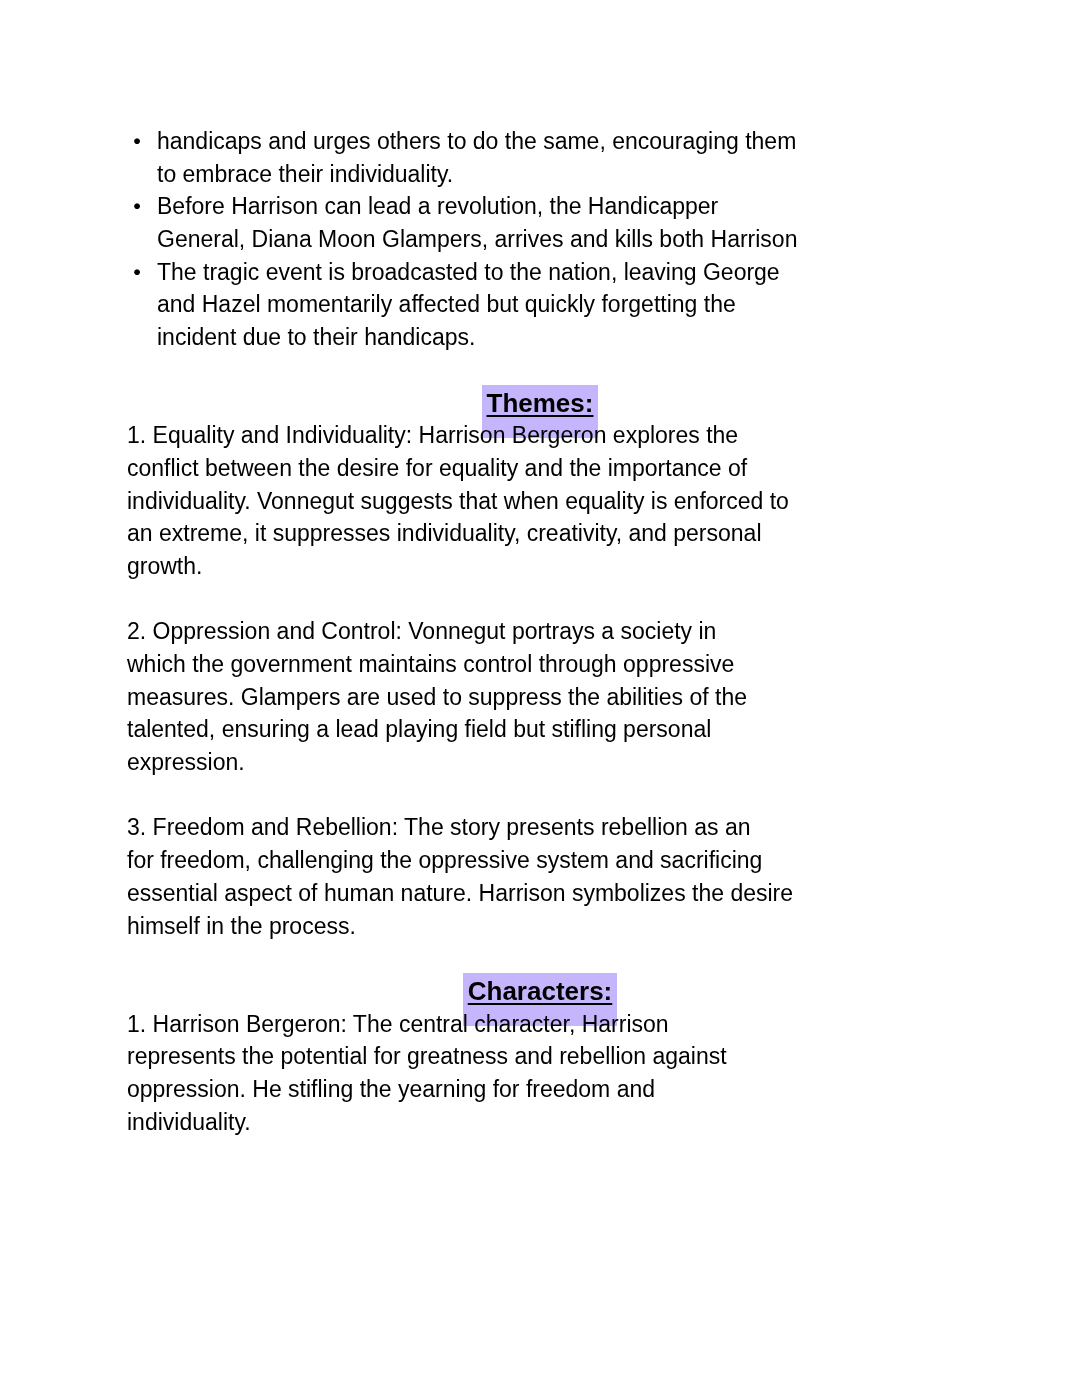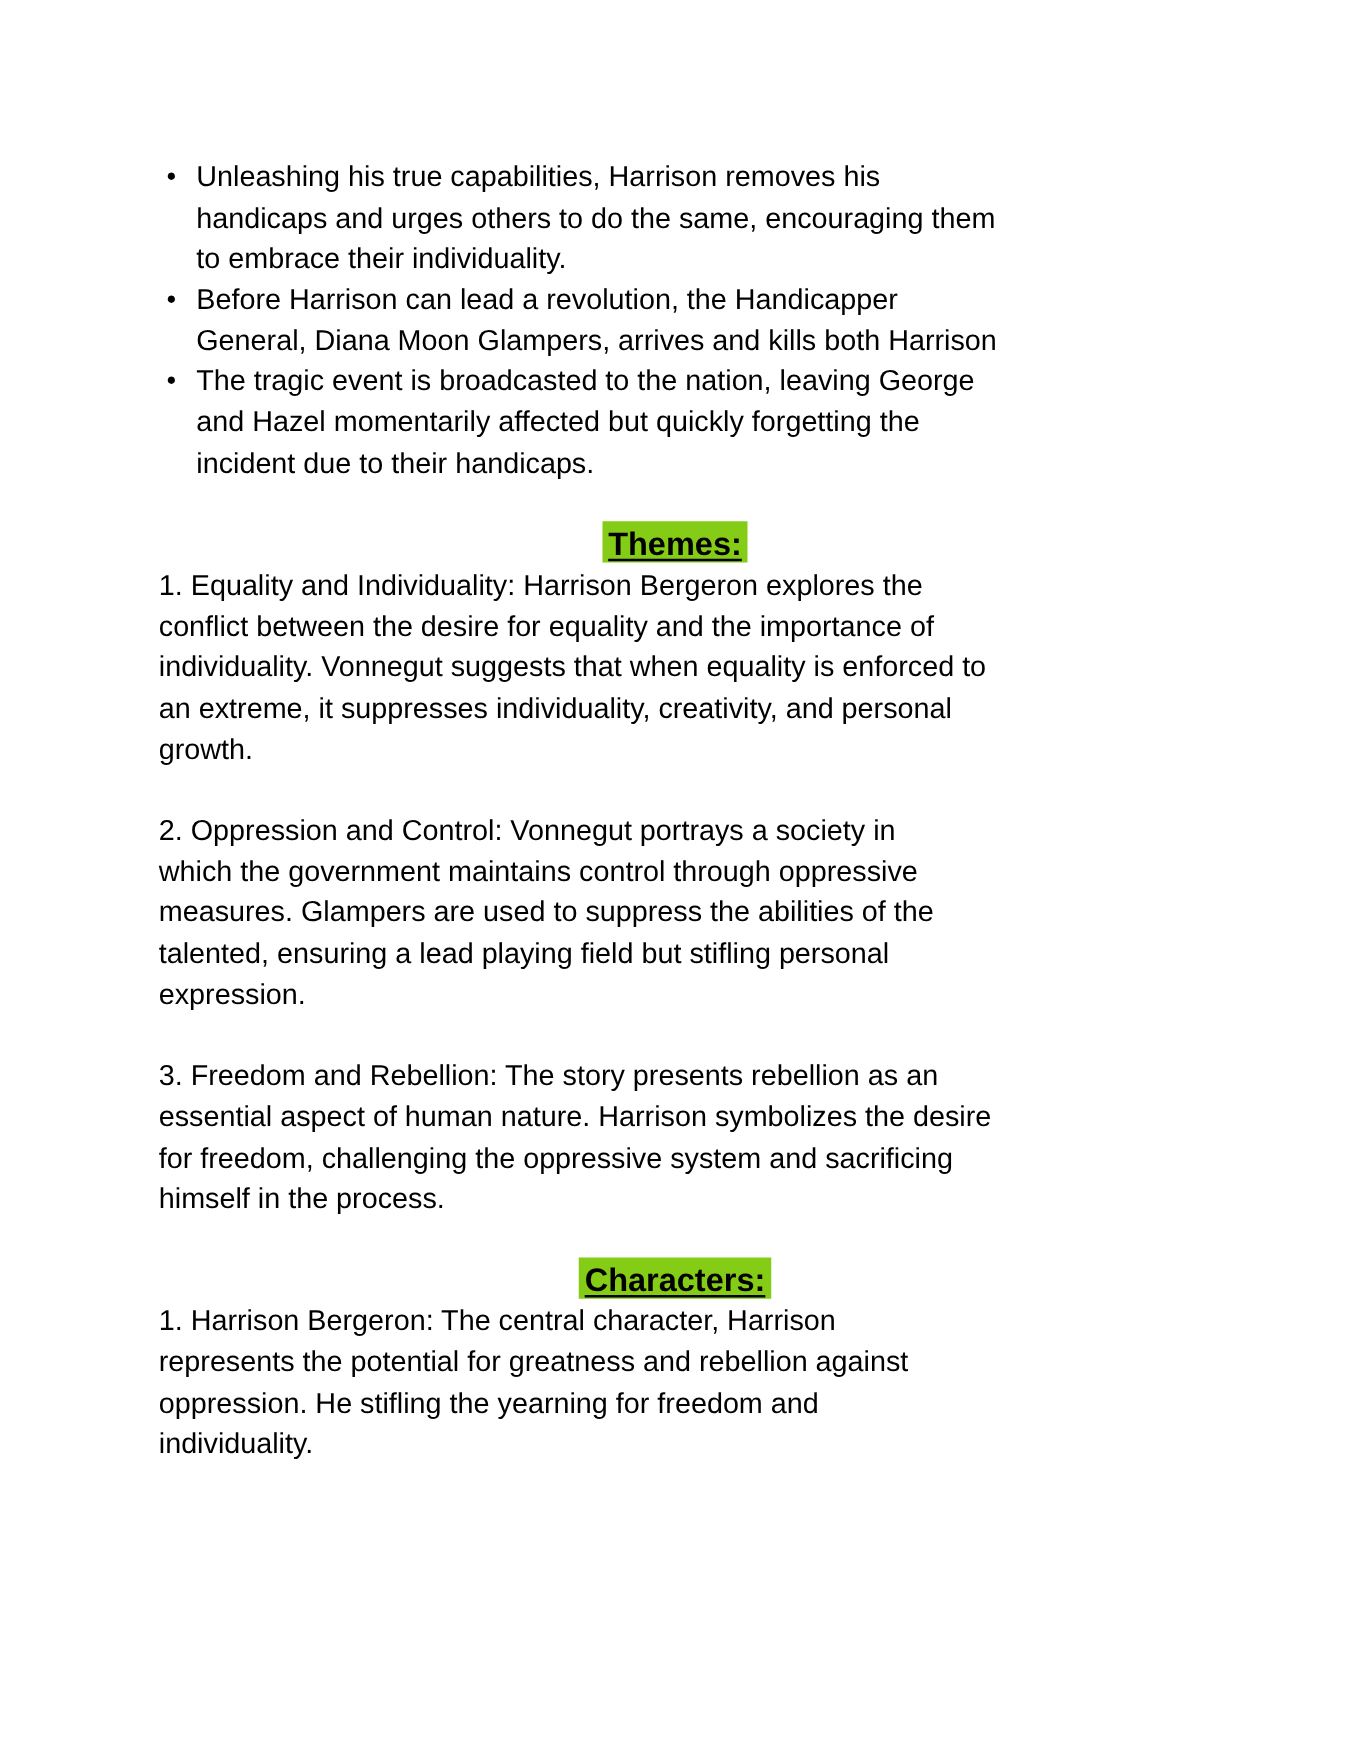--- a/index.html
+++ b/index.html
@@ -51,40 +51,39 @@
     text-align: center;
     height: 32.7px;
     line-height: 32.7px;
   }
   .heading-text {
     font-size: 26px;
     font-weight: bold;
     text-decoration: underline;
     text-decoration-thickness: 2px;
     text-underline-offset: 3px;
-    background: #84cc16;
-    padding: 3px 5px 0 5px;
+    background: #c4b5fd;
+    padding: 3px 5px 20px 5px;
   }
   .para .num {
     font-weight: normal;
   }
   .para b {
     font-weight: normal;
   }
 </style>
 </head>
 <body>
 
 <div class="doc-page">
   <div id="doc-content">
       <div class="bullet-list">
         <div class="bullet-item">
           <span class="bullet-glyph">●</span>
           <div class="bullet-text">
-            <div class="line">Unleashing his true capabilities, Harrison removes his</div>
             <div class="line">handicaps and urges others to do the same, encouraging them</div>
             <div class="line">to embrace their individuality.</div>
           </div>
         </div>
         <div class="bullet-item">
           <span class="bullet-glyph">●</span>
           <div class="bullet-text">
             <div class="line">Before Harrison can lead a revolution, the Handicapper</div>
             <div class="line">General, Diana Moon Glampers, arrives and kills both Harrison</div>
           </div>
@@ -111,22 +110,22 @@
       <div class="para">
         <div class="line"><span class="num">2. </span><b class="bold-lead">Oppression and Control</b><span class="rest">: Vonnegut portrays a society in</span></div>
         <div class="line">which the government maintains control through oppressive</div>
         <div class="line">measures. Glampers are used to suppress the abilities of the</div>
         <div class="line">talented, ensuring a lead playing field but stifling personal</div>
         <div class="line">expression.</div>
       </div>
       <div class="line spacer"></div>
       <div class="para">
         <div class="line"><span class="num">3. </span><b class="bold-lead">Freedom and Rebellion</b><span class="rest">: The story presents rebellion as an</span></div>
+        <div class="line">for freedom, challenging the oppressive system and sacrificing</div>
         <div class="line">essential aspect of human nature. Harrison symbolizes the desire</div>
-        <div class="line">for freedom, challenging the oppressive system and sacrificing</div>
         <div class="line">himself in the process.</div>
       </div>
       <div class="line spacer"></div>
       <div class="heading-line"><span class="heading-text">Characters:</span></div>
       <div class="para">
         <div class="line"><span class="num">1. </span><b class="bold-lead">Harrison Bergeron</b><span class="rest">: The central character, Harrison</span></div>
         <div class="line">represents the potential for greatness and rebellion against</div>
         <div class="line">oppression. He stifling the yearning for freedom and</div>
         <div class="line">individuality.</div>
       </div>

